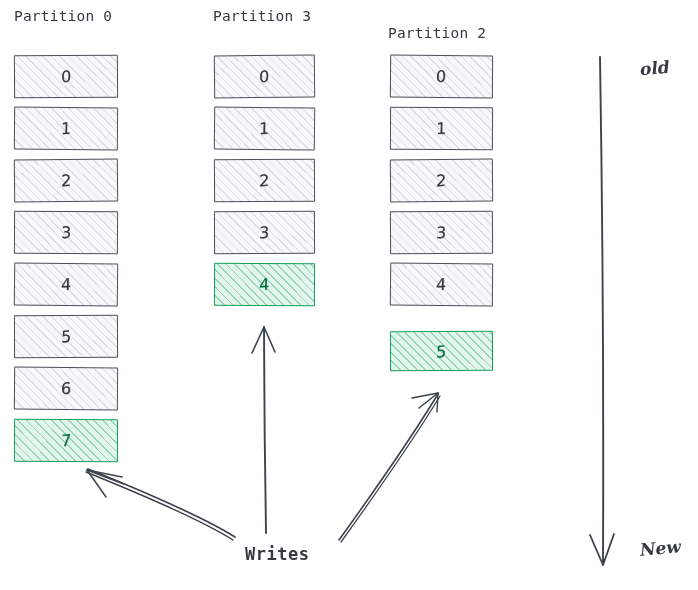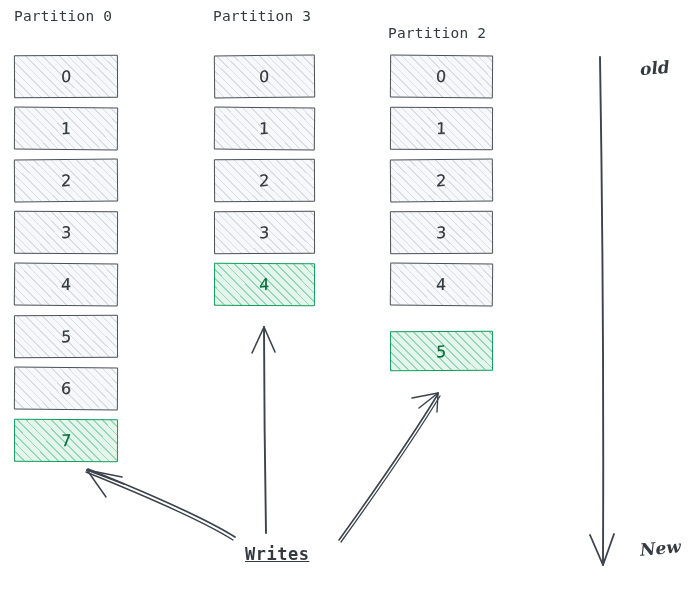--- a/index.html
+++ b/index.html
@@ -213,19 +213,19 @@
       <path class="ink" stroke-width="1.4" d="M438,393 L437,412"></path>
     </g>
 
     <g>
       <path class="ink" stroke-width="1.9" d="M600,57 C602,180 604,330 603,562"></path>
       <path class="ink" stroke-width="1.8" d="M603,565 L590,535"></path>
       <path class="ink" stroke-width="1.8" d="M603,565 L614,534"></path>
     </g>
   </svg>
 
-  <div class="writes-label" style="left:245px; top:544px;text-decoration:underline;">Writes</div>
+  <div class="writes-label" style="left:245px; top:544px;">Writes</div>
 
   <div class="hand-label" style="left:640px; top:58px;">old</div>
 
   <div class="hand-label" style="left:640px; top:538px;">New</div>
 
 </div>
 
 </body></html>

